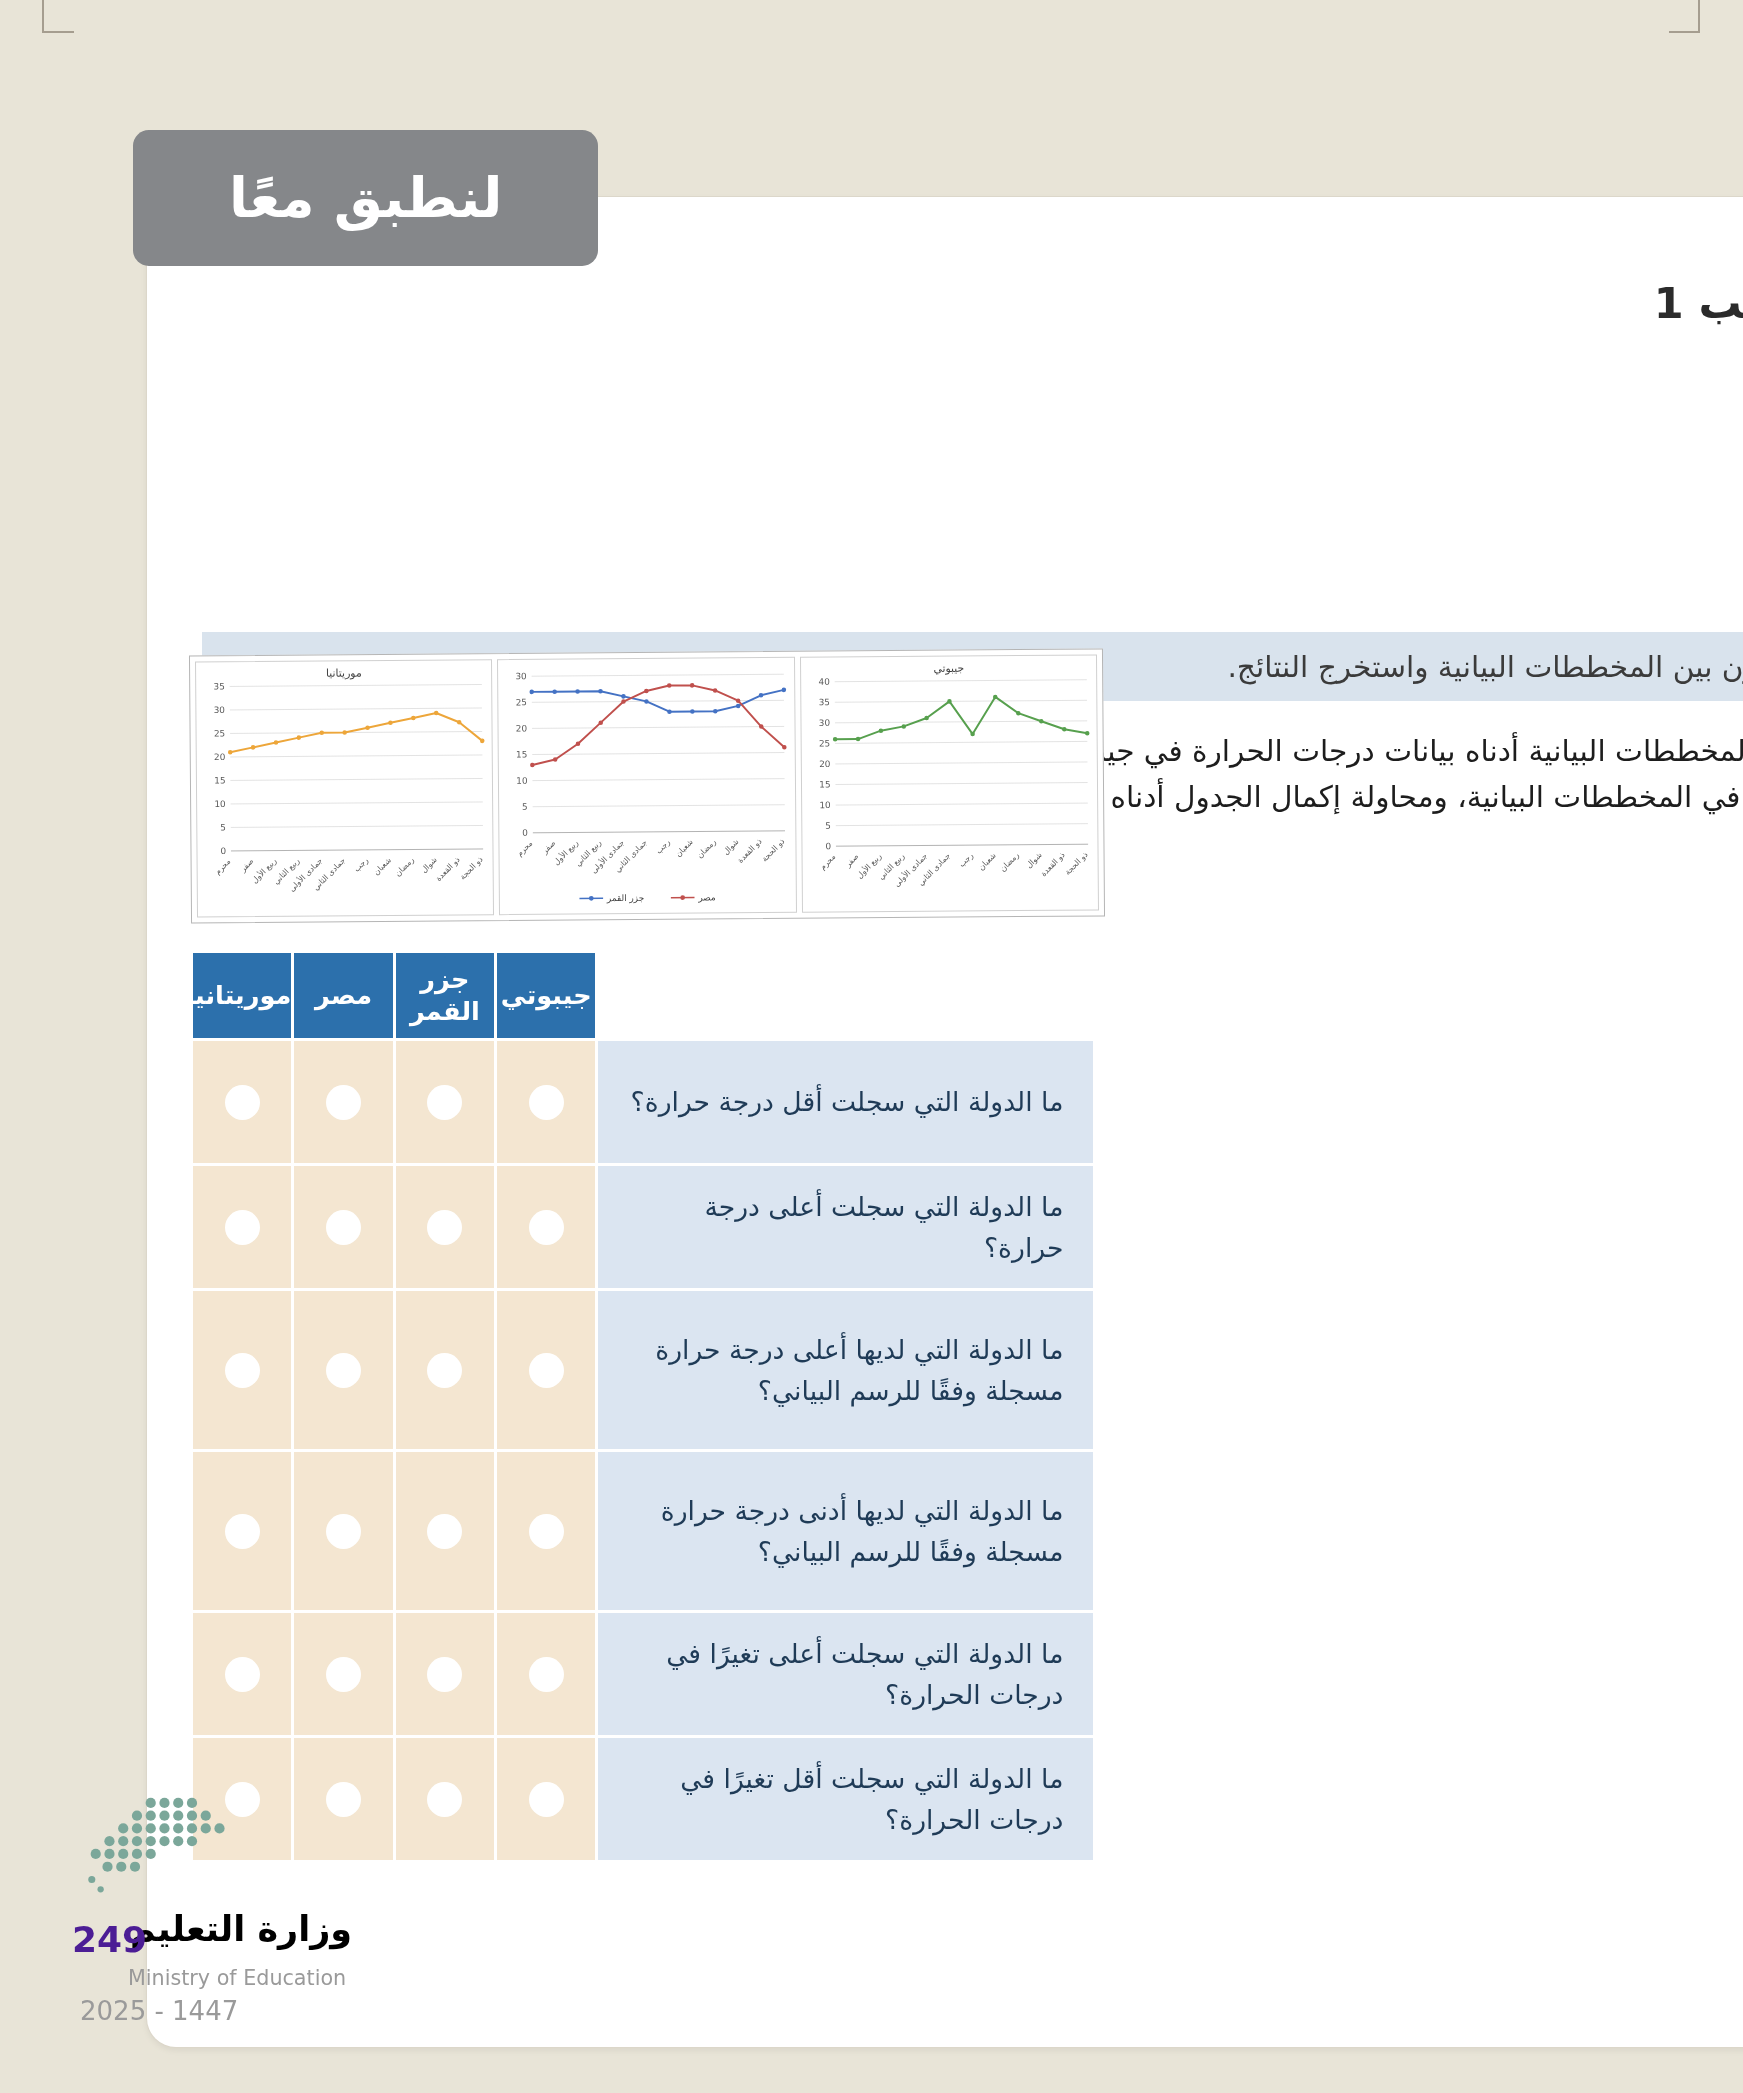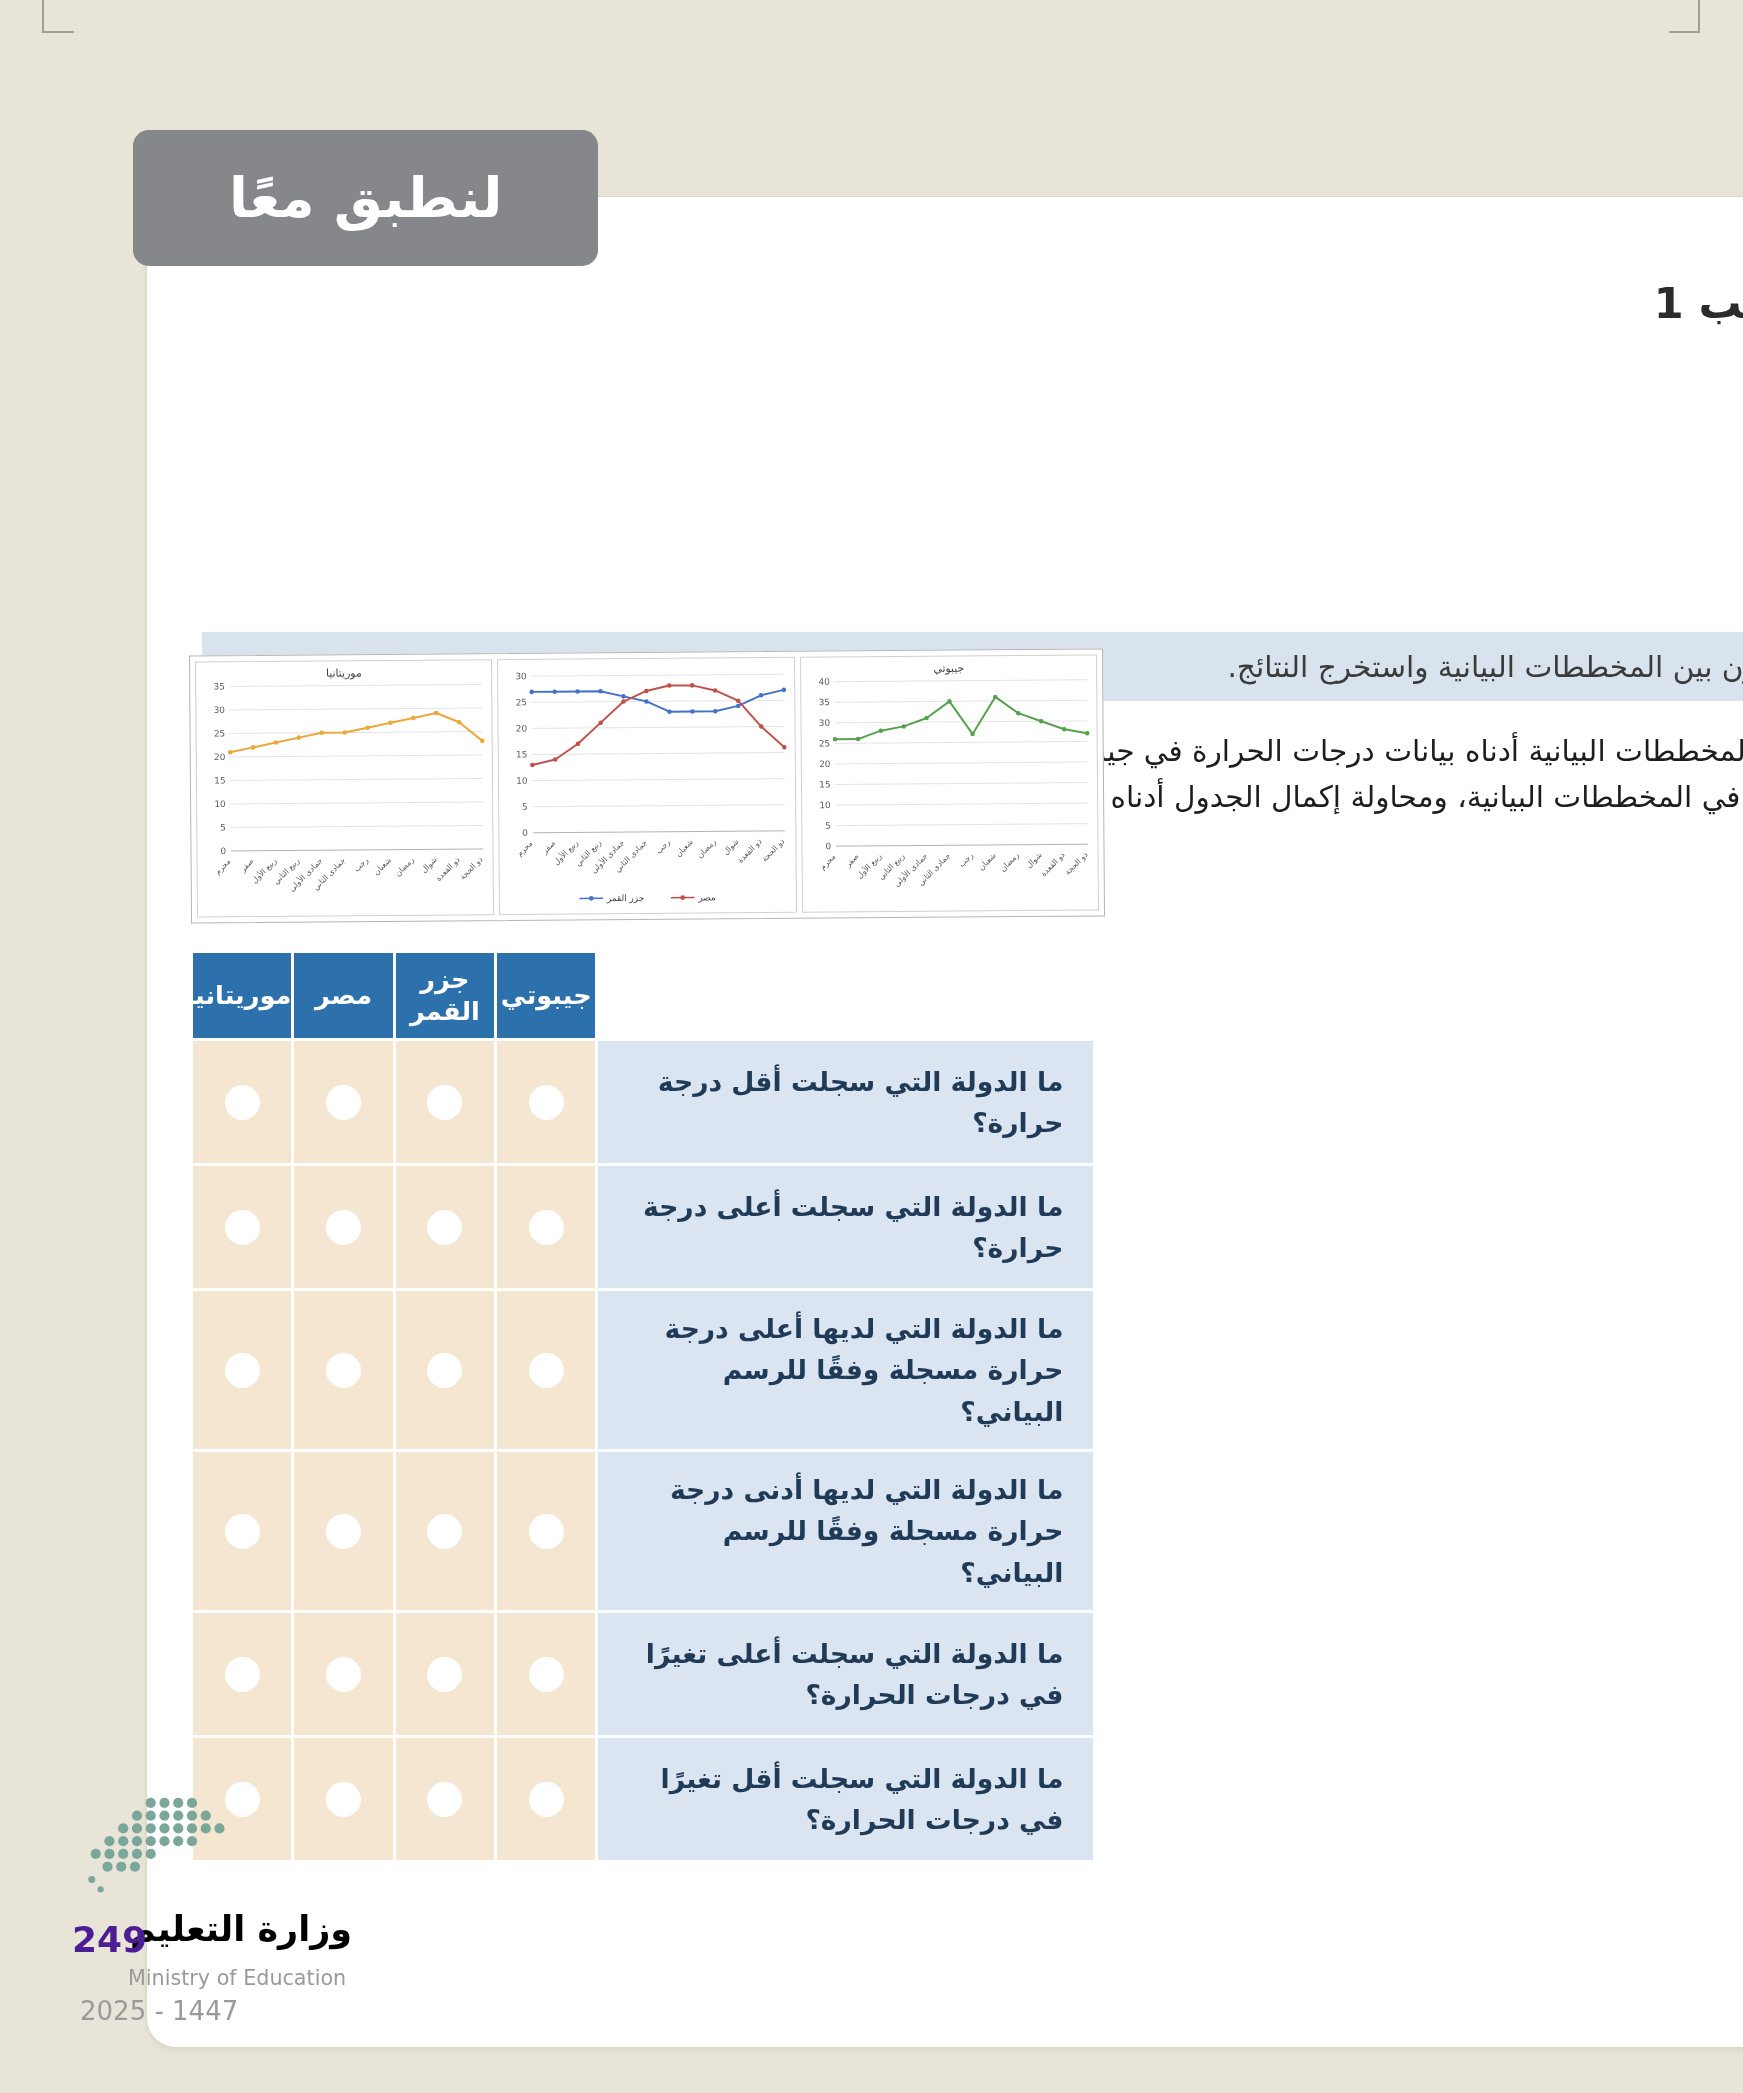--- a/index.html
+++ b/index.html
@@ -20,21 +20,21 @@
   .instruction-box{position:absolute;top:435px;left:55px;right:47px;height:69px;background:#d9e3ed;
                    display:flex;align-items:center;padding:0 35px;font-size:29.6px;color:#3b3b3b;}
   .body-text{position:absolute;top:532px;right:43px;left:47px;font-size:29.6px;line-height:1.55;color:#1d1d1d;text-align:right;}
   .charts-panel{position:absolute;top:455px;left:43px;width:914px;height:268px;background:#ffffff;border:1px solid #b5b5b5;
                 transform:rotate(-0.45deg);display:flex;gap:4.9px;padding:4.9px;}
   .chart{flex:1 1 0;min-width:0;border:1px solid #d0d0d0;background:#fff;overflow:hidden;}
   .chart svg{display:block;direction:ltr;font-family:"DejaVu Sans","Liberation Sans",sans-serif;}
   .qtable{position:absolute;top:753px;left:43px;width:906px;border-collapse:separate;border-spacing:3.9px;table-layout:fixed;direction:rtl;}
   .qtable th{background:#2c70ac;color:#ffffff;font-weight:bold;font-size:25.6px;height:85px;text-align:center;vertical-align:middle;line-height:1.25;}
   .qtable th.qhead{background:transparent;}
-  .qtable td.q{background:#dbe5f1;color:#1f3b57;font-size:26.6px;font-weight:bold;text-align:right;vertical-align:middle;
+  .qtable td.q{background:#dbe5f1;color:#1f3b57;font-size:26.6px;font-weight:normal;text-align:right;vertical-align:middle;
                padding:11.8px 29.6px;line-height:1.55;}
   .qtable td.a{background:#f4e6d1;text-align:center;vertical-align:middle;}
   .dot{width:35px;height:35px;background:#ffffff;border-radius:50%;margin:0 auto;}
   tr.single td{height:122px;} tr.tall td{height:158px;}
   .footer-logo{position:absolute;left:81px;top:1793px;}
   .wordmark{position:absolute;left:91px;top:1909px;font-size:35px;font-weight:bold;color:#000000;direction:rtl;margin-left:40px;}
   .page-number{position:absolute;left:73px;top:1919px;font-size:36px;font-weight:bold;color:#4c1d95;z-index:3;}
   .ministry-en{position:absolute;left:81px;top:1966px;font-size:20.7px;color:#9a9a9a;direction:ltr;margin-left:48px;}
   .edition{position:absolute;left:81px;top:1996px;font-size:26px;color:#9a9a9a;direction:ltr;}
 </style>

